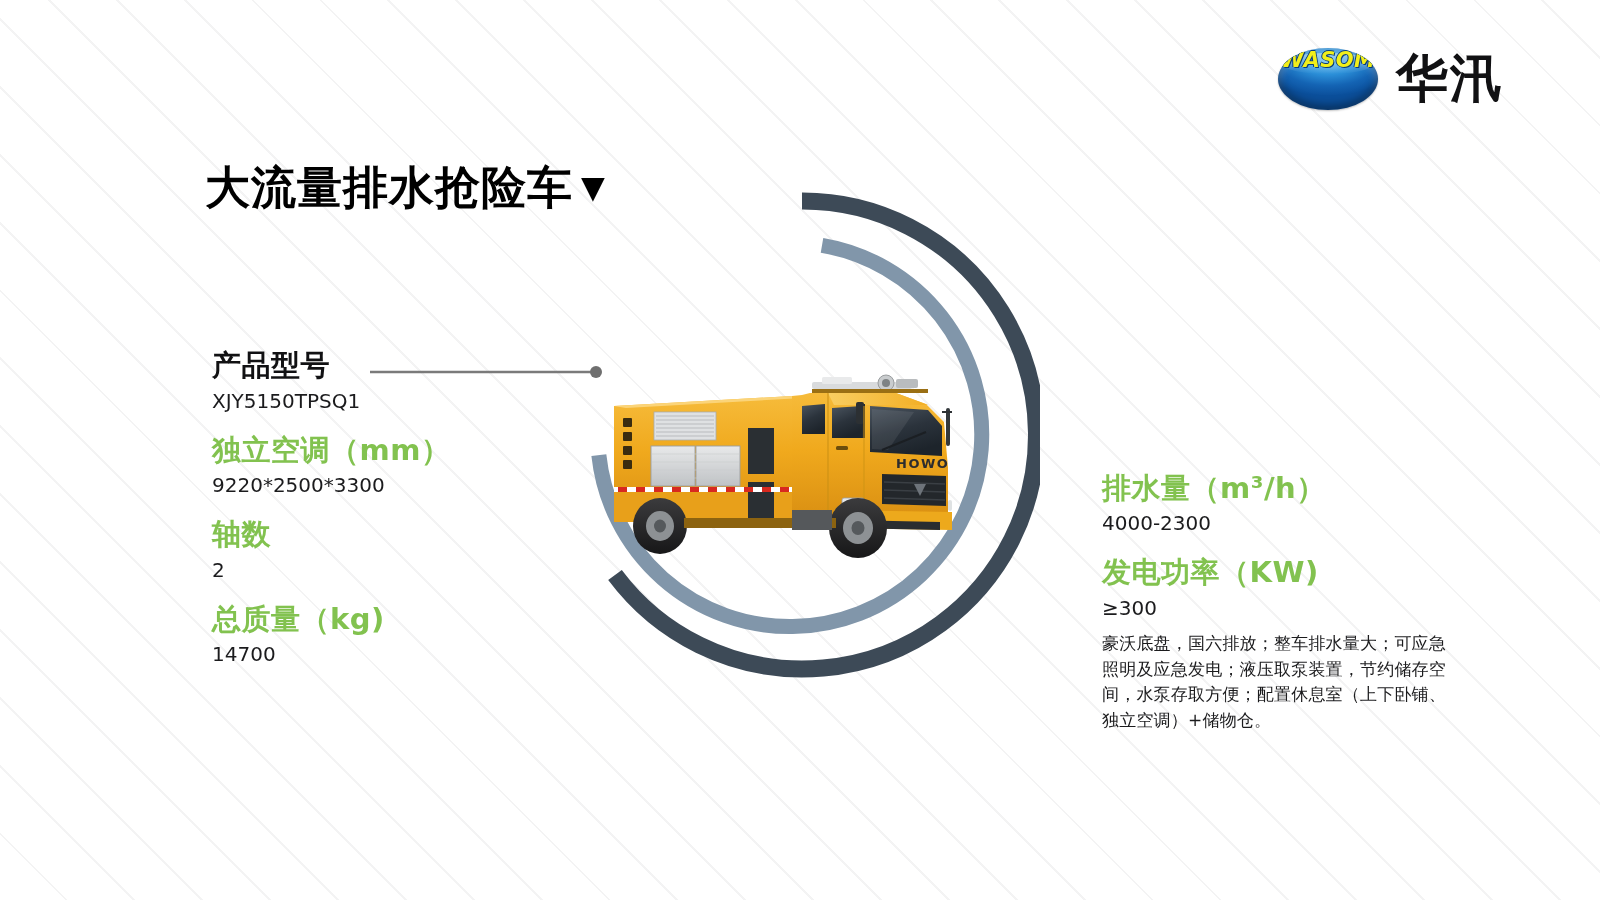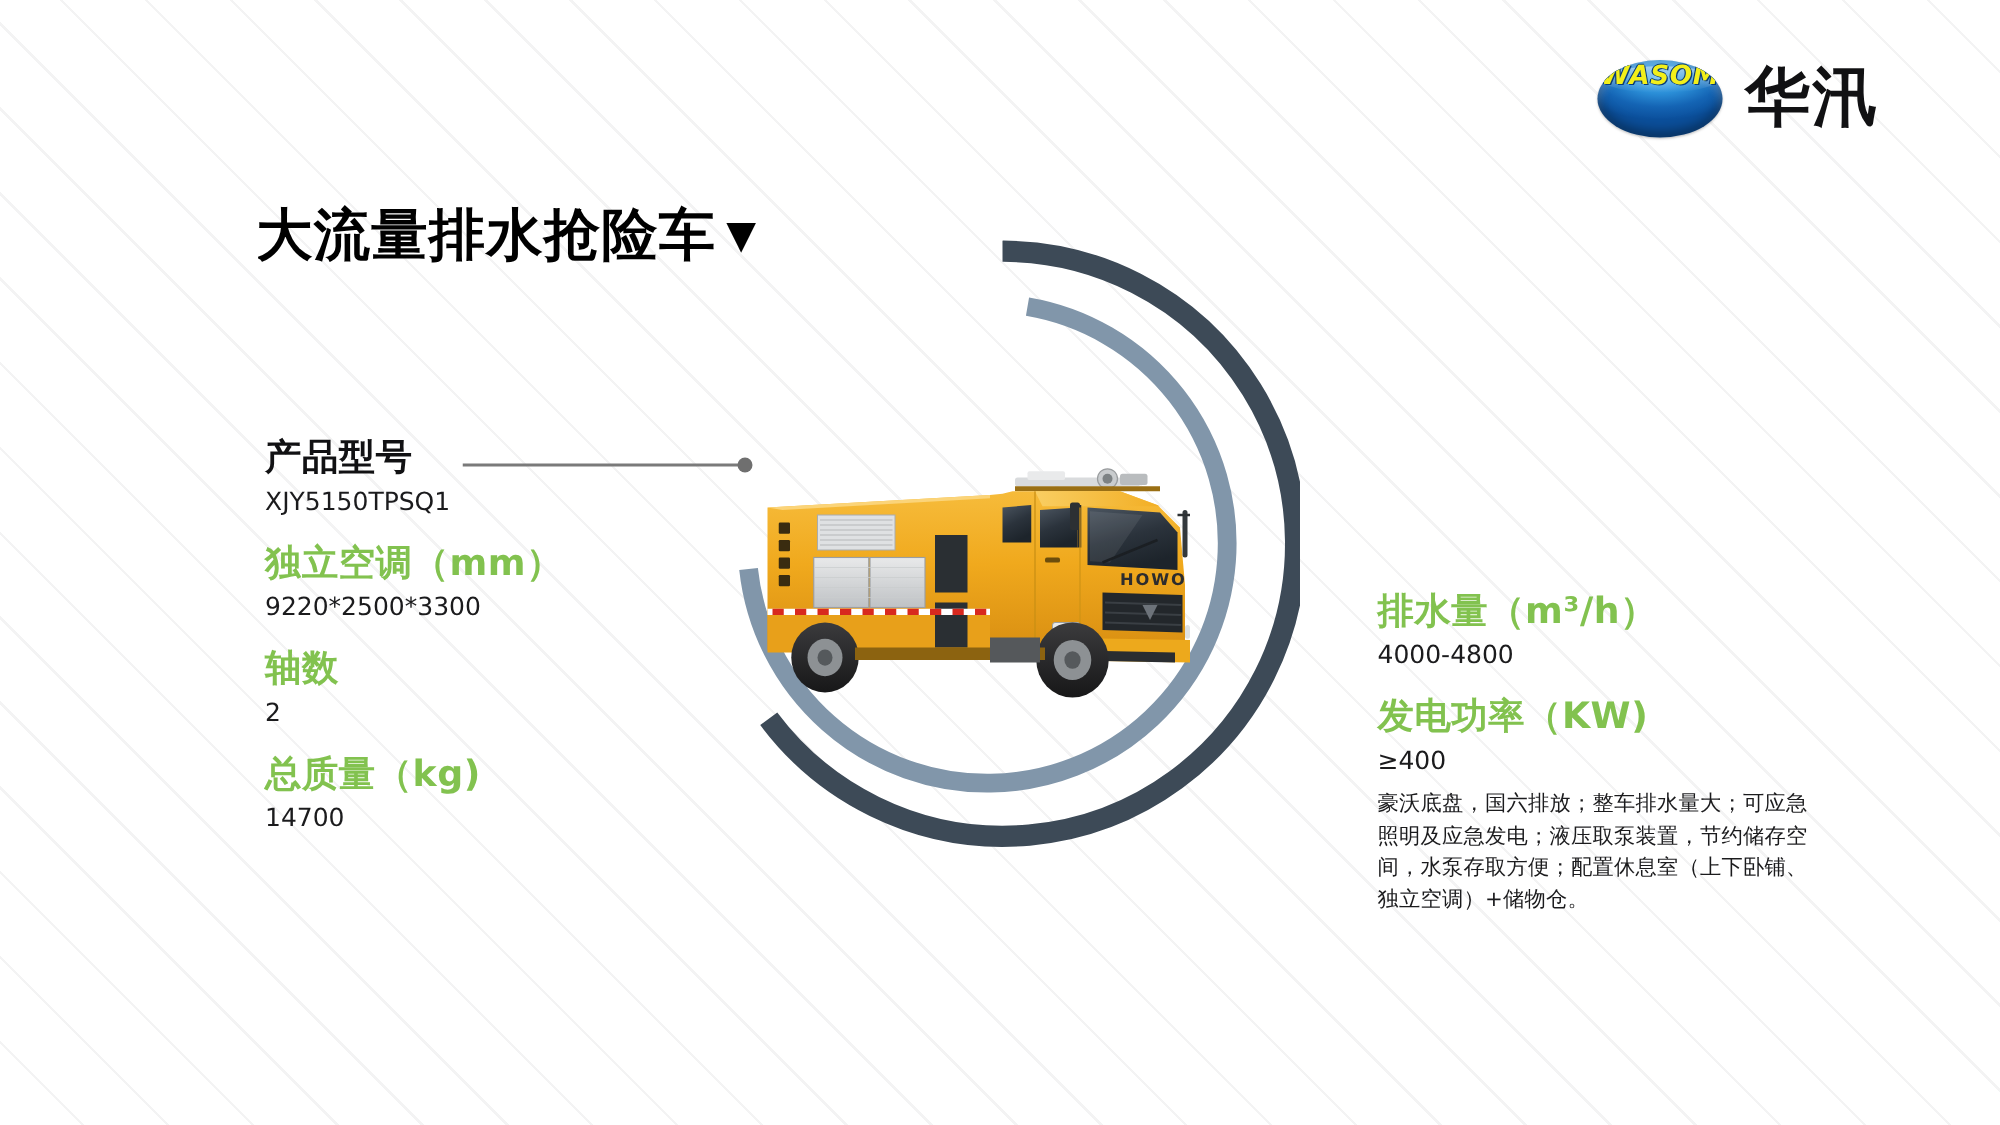--- a/index.html
+++ b/index.html
@@ -300,21 +300,21 @@
 
     <div class="spec-head">轴数</div>
     <div class="spec-val">2</div>
 
     <div class="spec-head">总质量（kg)</div>
     <div class="spec-val">14700</div>
   </div>
 
   <div id="spec-right" class="spec-col">
     <div class="spec-head" style="margin-top:0">排水量（m³/h）</div>
-    <div class="spec-val">4000-4800</div>
+    <div class="spec-val">4000-2300</div>
 
     <div class="spec-head">发电功率（KW)</div>
-    <div class="spec-val">≥400</div>
+    <div class="spec-val">≥300</div>
 
     <div id="features-text">豪沃底盘，国六排放；整车排水量大；可应急照明及应急发电；液压取泵装置，节约储存空间，水泵存取方便；配置休息室（上下卧铺、独立空调）+储物仓。</div>
   </div>
 
 </div>
 
 </body></html>

